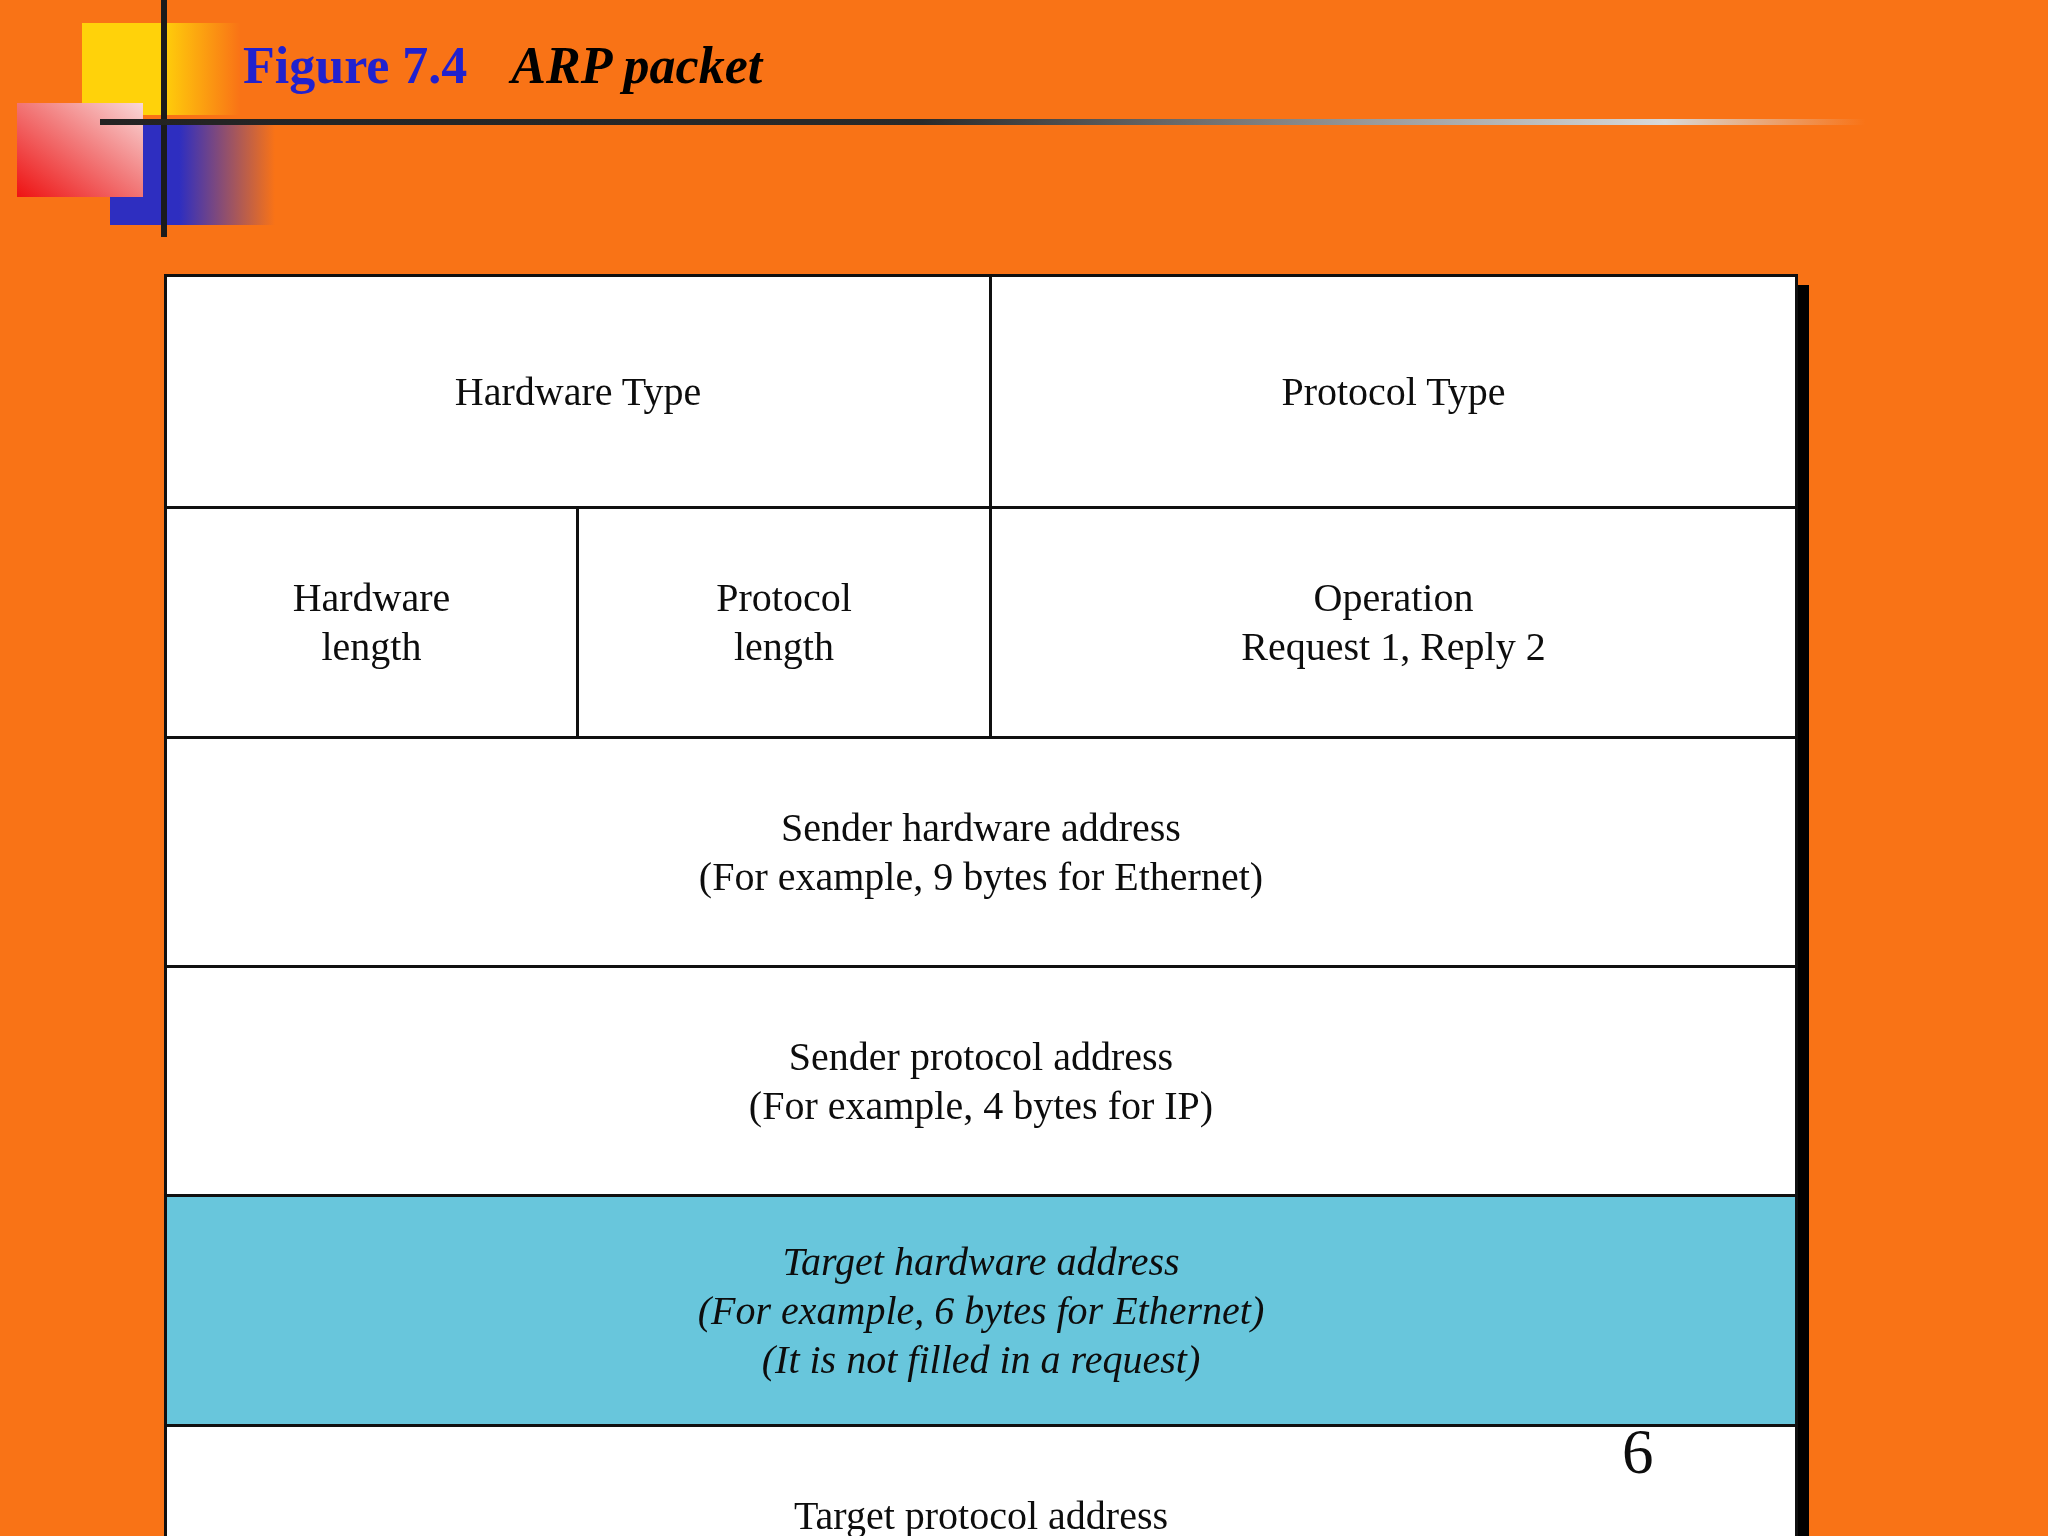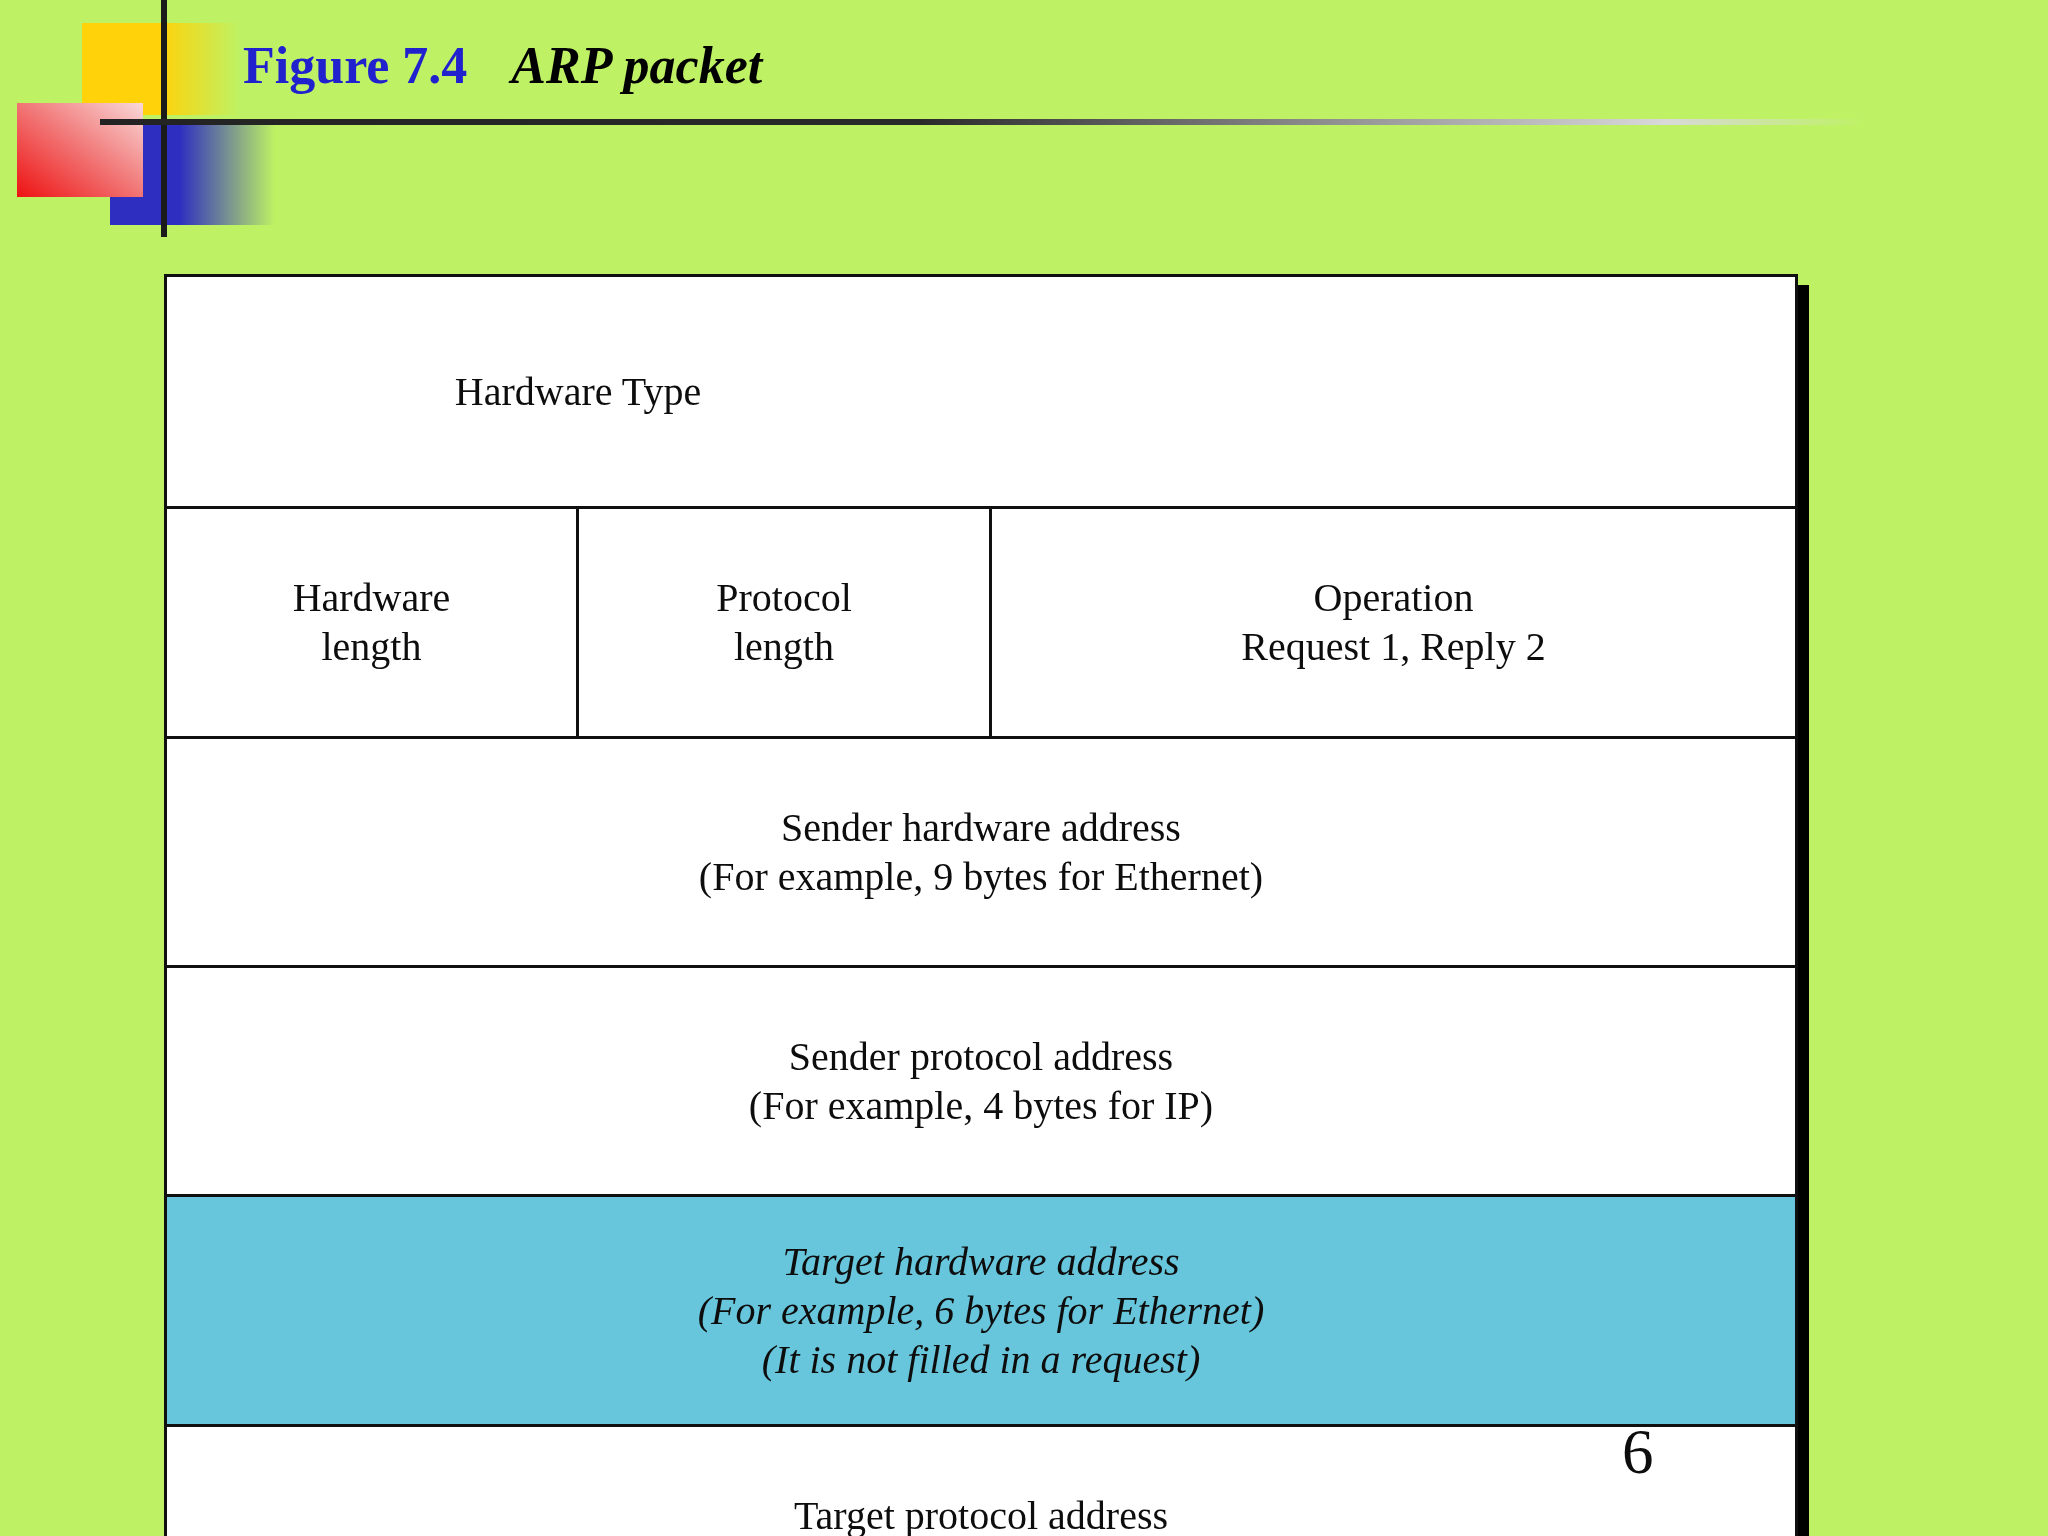--- a/index.html
+++ b/index.html
@@ -1,17 +1,17 @@
 <!DOCTYPE html>
 <html><head>
 <meta charset="utf-8">
 <style>
   html,body { margin:0; padding:0; background:#ffffff; }
   .slide {
-    position:relative; width:2048px; height:1536px; background:#bef264;
+    position:relative; width:2048px; height:1536px; background:#f97316;
     overflow:hidden; font-family:"Liberation Serif","DejaVu Serif",serif; color:#0d0d0d;
   }
 
   
   .deco-yellow {
     position:absolute; left:82px; top:23px; width:158px; height:92px;
     background:linear-gradient(to right,#FFD20A 0%,#FFD20A 50%,rgba(255,210,10,0) 100%);
   }
   .deco-blue {
     position:absolute; left:110px; top:125px; width:165px; height:100px;
@@ -72,20 +72,21 @@
   <div class="deco-hline"></div>
 
   <div class="figure-title">
     <span class="figure-label">Figure 7.4</span><span class="figure-name">ARP packet</span>
   </div>
 
   <div class="packet-table">
 
     <div class="trow cols-2">
       <div class="tcell">Hardware Type</div>
+      <div class="tcell">Protocol Type</div>
     </div>
 
     <div class="trow cols-3">
       <div class="tcell">Hardware
 length</div>
       <div class="tcell">Protocol
 length</div>
       <div class="tcell">Operation
 Request 1, Reply 2</div>
     </div>

